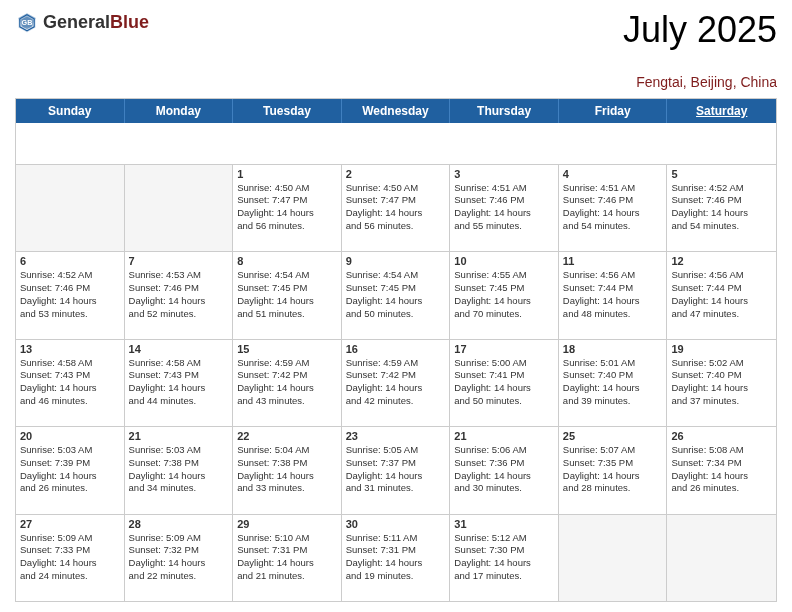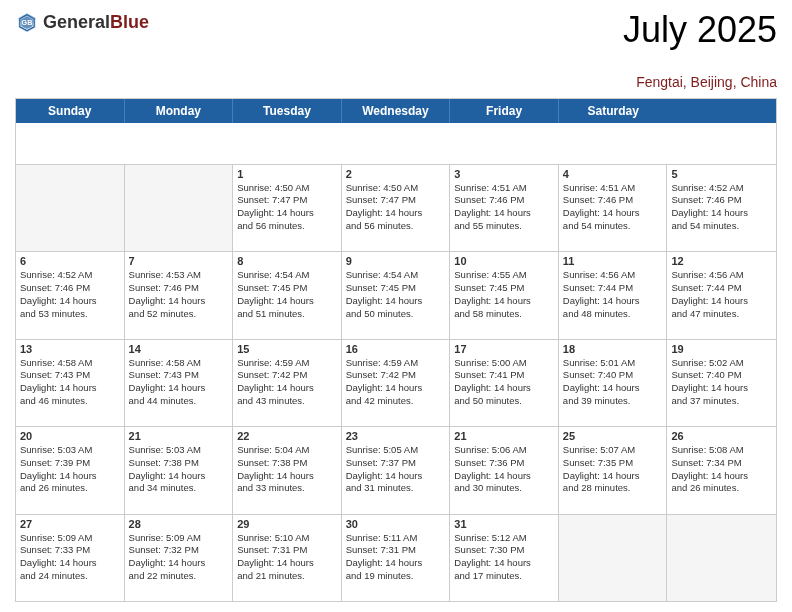--- a/index.html
+++ b/index.html
@@ -69,21 +69,21 @@
       background: #2060a0;
     }
     .cal-header-cell {
       color: #fff;
       font-weight: bold;
       font-size: 12px;
       padding: 5px 4px;
       text-align: center;
       border-right: 1px solid #4080c0;
     }
-    .cal-header-cell:last-child { border-right: none; }
+    .cal-header-cell:last-child { border-right: none; text-decoration: underline; }
     .cal-body {
       flex: 1;
       display: flex;
       flex-direction: column;
     }
     .cal-row {
       display: grid;
       grid-template-columns: repeat(7, 1fr);
       flex: 1;
       border-top: 1px solid #ccc;
@@ -133,20 +133,21 @@
       <div class="subtitle">Fengtai, Beijing, China</div>
     </div>
   </div>
 
   <div class="calendar">
     <div class="cal-header-row" id="cal-header">
         <div class="cal-header-cell">Sunday</div>
         <div class="cal-header-cell">Monday</div>
         <div class="cal-header-cell">Tuesday</div>
         <div class="cal-header-cell">Wednesday</div>
+        <div class="cal-header-cell">Thursday</div>
         <div class="cal-header-cell">Friday</div>
         <div class="cal-header-cell">Saturday</div>
       </div>
     <div class="cal-body" id="cal-body">
         <div class="cal-row">
           <div class="cal-cell empty"></div>
           <div class="cal-cell empty"></div>
           <div class="cal-cell">
             <span class="day-num">1</span>
             <span class="cell-line">Sunrise: 4:50 AM</span>
@@ -210,21 +211,21 @@
             <span class="cell-line">Sunrise: 4:54 AM</span>
             <span class="cell-line">Sunset: 7:45 PM</span>
             <span class="cell-line">Daylight: 14 hours</span>
             <span class="cell-line">and 50 minutes.</span>
           </div>
           <div class="cal-cell">
             <span class="day-num">10</span>
             <span class="cell-line">Sunrise: 4:55 AM</span>
             <span class="cell-line">Sunset: 7:45 PM</span>
             <span class="cell-line">Daylight: 14 hours</span>
-            <span class="cell-line">and 58 minutes.</span>
+            <span class="cell-line">and 70 minutes.</span>
           </div>
           <div class="cal-cell">
             <span class="day-num">11</span>
             <span class="cell-line">Sunrise: 4:56 AM</span>
             <span class="cell-line">Sunset: 7:44 PM</span>
             <span class="cell-line">Daylight: 14 hours</span>
             <span class="cell-line">and 48 minutes.</span>
           </div>
           <div class="cal-cell">
             <span class="day-num">12</span>

